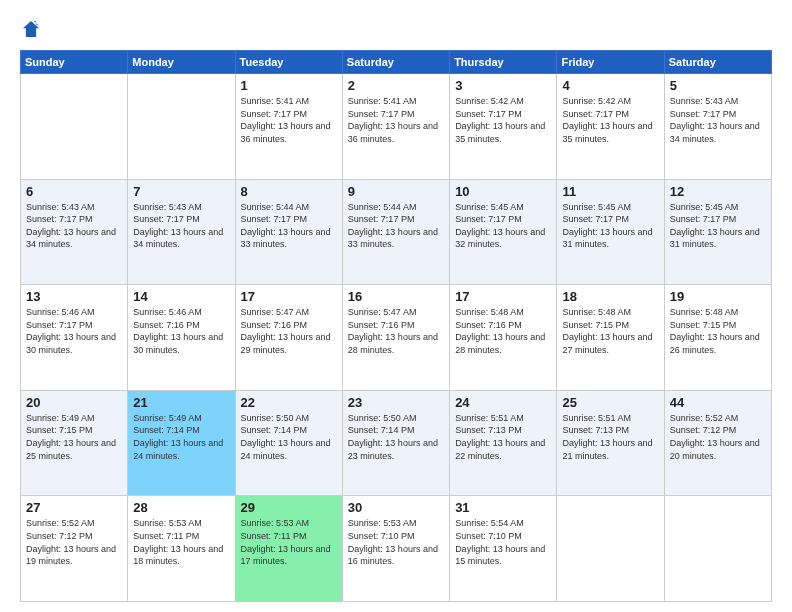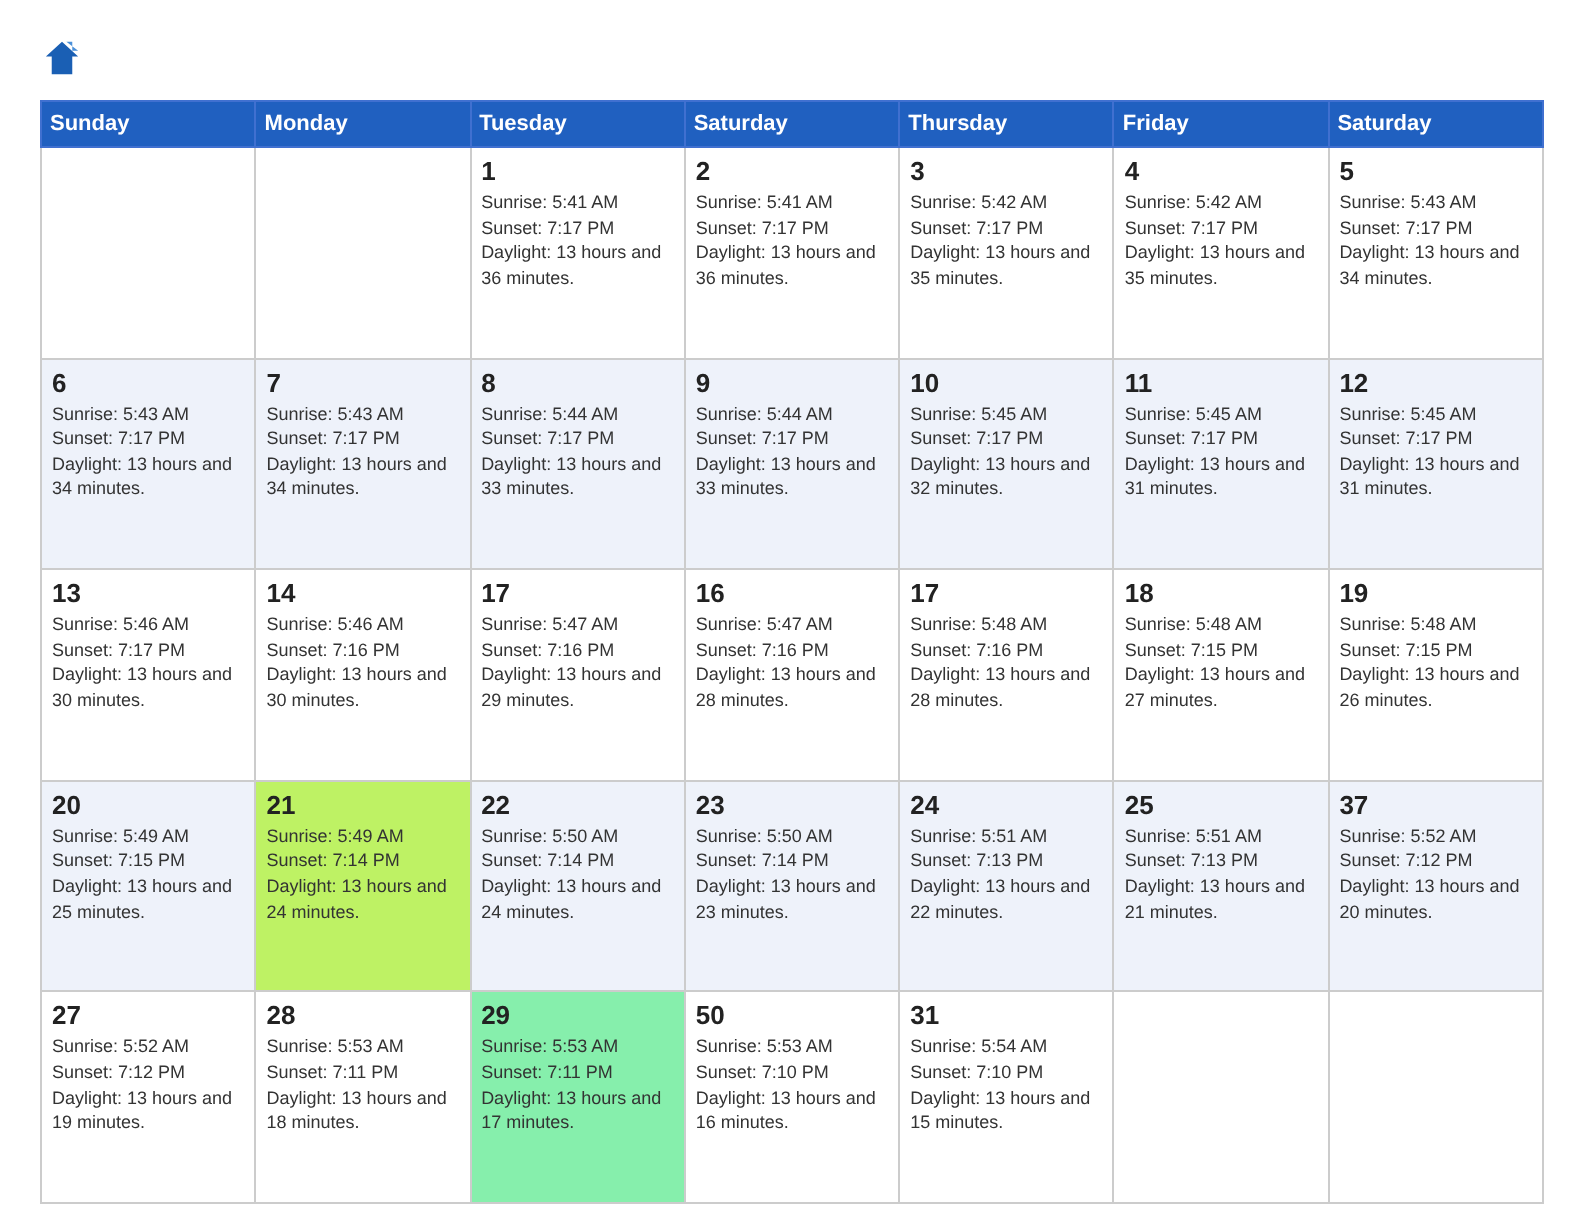--- a/index.html
+++ b/index.html
@@ -214,60 +214,60 @@
           <td style="background: rgb(255, 255, 255);">
             <span class="day-num">19</span>
             <div class="day-info">Sunrise: 5:48 AM<br>Sunset: 7:15 PM<br>Daylight: 13 hours and 26 minutes.</div>
           </td>
         </tr>
         <tr>
           <td style="background: rgb(238, 242, 250);">
             <span class="day-num">20</span>
             <div class="day-info">Sunrise: 5:49 AM<br>Sunset: 7:15 PM<br>Daylight: 13 hours and 25 minutes.</div>
           </td>
-          <td style="background: #bef264;">
+          <td style="background: #7dd3fc;">
             <span class="day-num">21</span>
             <div class="day-info">Sunrise: 5:49 AM<br>Sunset: 7:14 PM<br>Daylight: 13 hours and 24 minutes.</div>
           </td>
           <td style="background: rgb(238, 242, 250);">
             <span class="day-num">22</span>
             <div class="day-info">Sunrise: 5:50 AM<br>Sunset: 7:14 PM<br>Daylight: 13 hours and 24 minutes.</div>
           </td>
           <td style="background: rgb(238, 242, 250);">
             <span class="day-num">23</span>
             <div class="day-info">Sunrise: 5:50 AM<br>Sunset: 7:14 PM<br>Daylight: 13 hours and 23 minutes.</div>
           </td>
           <td style="background: rgb(238, 242, 250);">
             <span class="day-num">24</span>
             <div class="day-info">Sunrise: 5:51 AM<br>Sunset: 7:13 PM<br>Daylight: 13 hours and 22 minutes.</div>
           </td>
           <td style="background: rgb(238, 242, 250);">
             <span class="day-num">25</span>
             <div class="day-info">Sunrise: 5:51 AM<br>Sunset: 7:13 PM<br>Daylight: 13 hours and 21 minutes.</div>
           </td>
           <td style="background: rgb(238, 242, 250);">
-            <span class="day-num">37</span>
+            <span class="day-num">44</span>
             <div class="day-info">Sunrise: 5:52 AM<br>Sunset: 7:12 PM<br>Daylight: 13 hours and 20 minutes.</div>
           </td>
         </tr>
         <tr>
           <td style="background: rgb(255, 255, 255);">
             <span class="day-num">27</span>
             <div class="day-info">Sunrise: 5:52 AM<br>Sunset: 7:12 PM<br>Daylight: 13 hours and 19 minutes.</div>
           </td>
           <td style="background: rgb(255, 255, 255);">
             <span class="day-num">28</span>
             <div class="day-info">Sunrise: 5:53 AM<br>Sunset: 7:11 PM<br>Daylight: 13 hours and 18 minutes.</div>
           </td>
           <td style="background: #86efac;">
             <span class="day-num">29</span>
             <div class="day-info">Sunrise: 5:53 AM<br>Sunset: 7:11 PM<br>Daylight: 13 hours and 17 minutes.</div>
           </td>
           <td style="background: rgb(255, 255, 255);">
-            <span class="day-num">50</span>
+            <span class="day-num">30</span>
             <div class="day-info">Sunrise: 5:53 AM<br>Sunset: 7:10 PM<br>Daylight: 13 hours and 16 minutes.</div>
           </td>
           <td style="background: rgb(255, 255, 255);">
             <span class="day-num">31</span>
             <div class="day-info">Sunrise: 5:54 AM<br>Sunset: 7:10 PM<br>Daylight: 13 hours and 15 minutes.</div>
           </td>
           <td class="empty-cell"></td>
           <td class="empty-cell"></td>
         </tr>
       </tbody>

